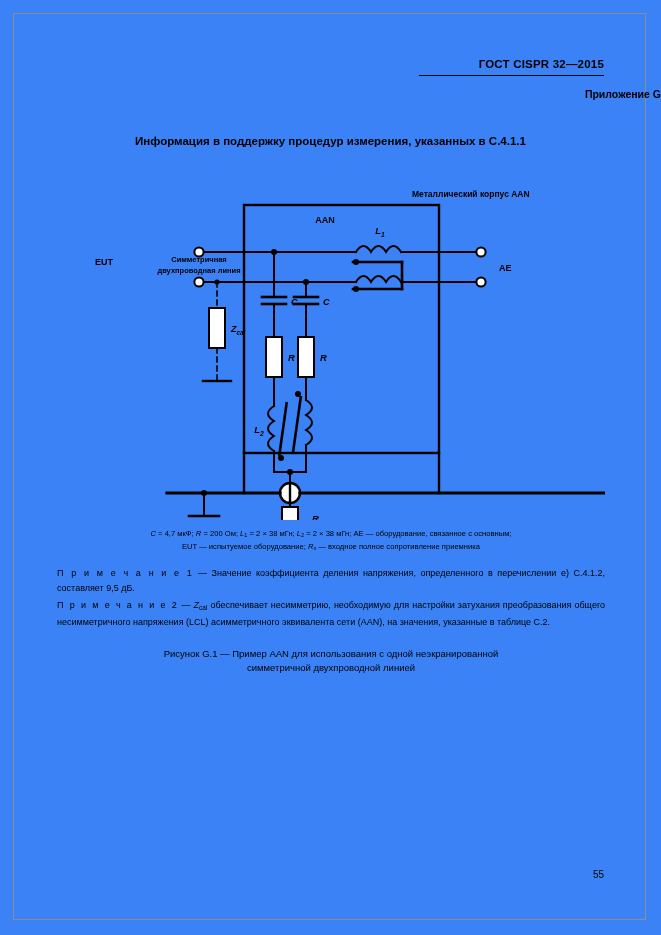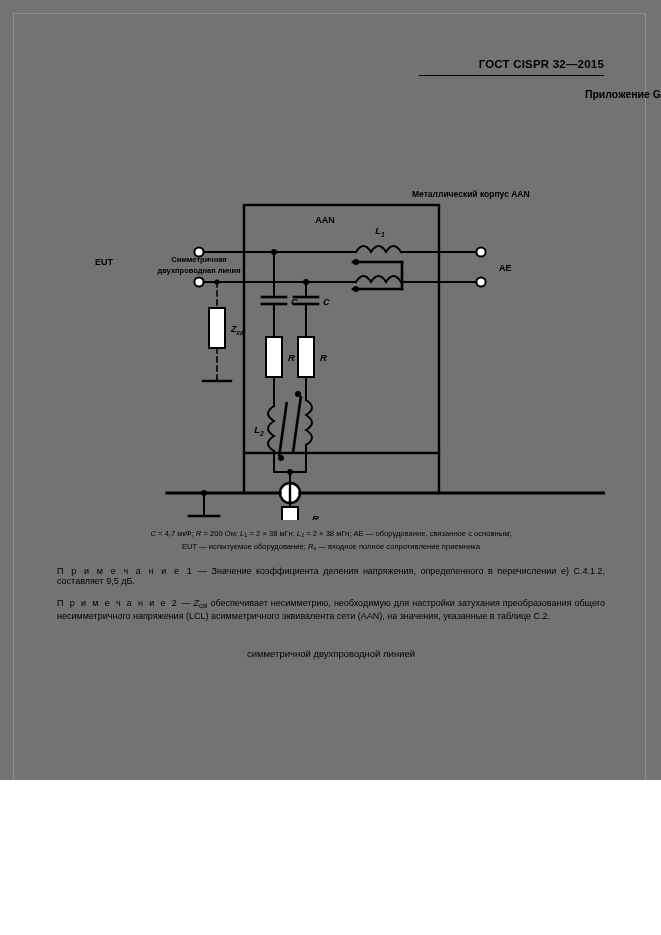--- a/index.html
+++ b/index.html
@@ -7,22 +7,22 @@
     padding: 0;
     background: #ffffff;
   }
   body {
     font-family: "Liberation Sans", sans-serif;
     color: #000000;
   }
   .page {
     position: relative;
     width: 661px;
-    height: 780px;
-    background: #737373;
+    height: 935px;
+    background: #3b82f6;
     overflow: hidden;
   }
   .page-border {
     position: absolute;
     left: 13px;
     top: 13px;
     width: 633px;
     height: 907px;
     border: 1px solid #8d8d8d;
     box-sizing: border-box;
@@ -100,21 +100,21 @@
     font-size: 7.6px;
     line-height: 12px;
   }
   .legend .l2 { display:block; }
 
   .note {
     position: absolute;
     left: 57px;
     width: 548px;
     font-size: 9px;
-    line-height: 10px;
+    line-height: 15px;
     text-align: justify;
   }
   .note-1 { top: 566px; }
   .note-2 { top: 598px; }
   .note-lead { letter-spacing: 1.6px; }
 
   .fig-caption {
     position: absolute;
     left: 57px;
     top: 647px;
@@ -140,20 +140,21 @@
 
 <div class="page">
 
   <div class="page-border"></div>
 
   <div class="doc-header">ГОСТ CISPR 32—2015</div>
   <div class="header-rule"></div>
 
   <div class="annex-line1">Приложение G</div>
 
+  <div class="main-title">Информация в поддержку процедур измерения, указанных в С.4.1.1</div>
 
 
   <div class="figure">
     <svg width="548" height="335" viewBox="0 0 548 335" xmlns="http://www.w3.org/2000/svg" font-family="Liberation Sans, sans-serif">
 
       <g stroke="#000" fill="none" stroke-linecap="square">
 
         <text x="355" y="12" font-size="8.5" font-weight="bold" fill="#000" stroke="none">Металлический корпус AAN</text>
 
         <rect x="187" y="20" width="195" height="248" stroke-width="2.4"></rect>
@@ -276,18 +277,19 @@
 
   <div class="note note-1">
     <span class="note-lead">П р и м е ч а н и е   1</span><span> — Значение коэффициента деления напряжения, определенного в перечислении e) С.4.1.2, составляет 9,5 дБ.</span>
   </div>
 
   <div class="note note-2">
     <span class="note-lead">П р и м е ч а н и е   2</span><span> — <i>Z</i><sub>cal</sub> обеспечивает несимметрию, необходимую для настройки затухания преобразования общего несимметричного напряжения (LCL) асимметричного эквивалента сети (AAN), на значения, указанные в таблице С.2.</span>
   </div>
 
   <div class="fig-caption">
+    <div>Рисунок G.1 — Пример AAN для использования с одной неэкранированной</div>
     <div>симметричной двухпроводной линией</div>
   </div>
 
   <div class="page-number">55</div>
 
 </div>
 
 </body></html>

